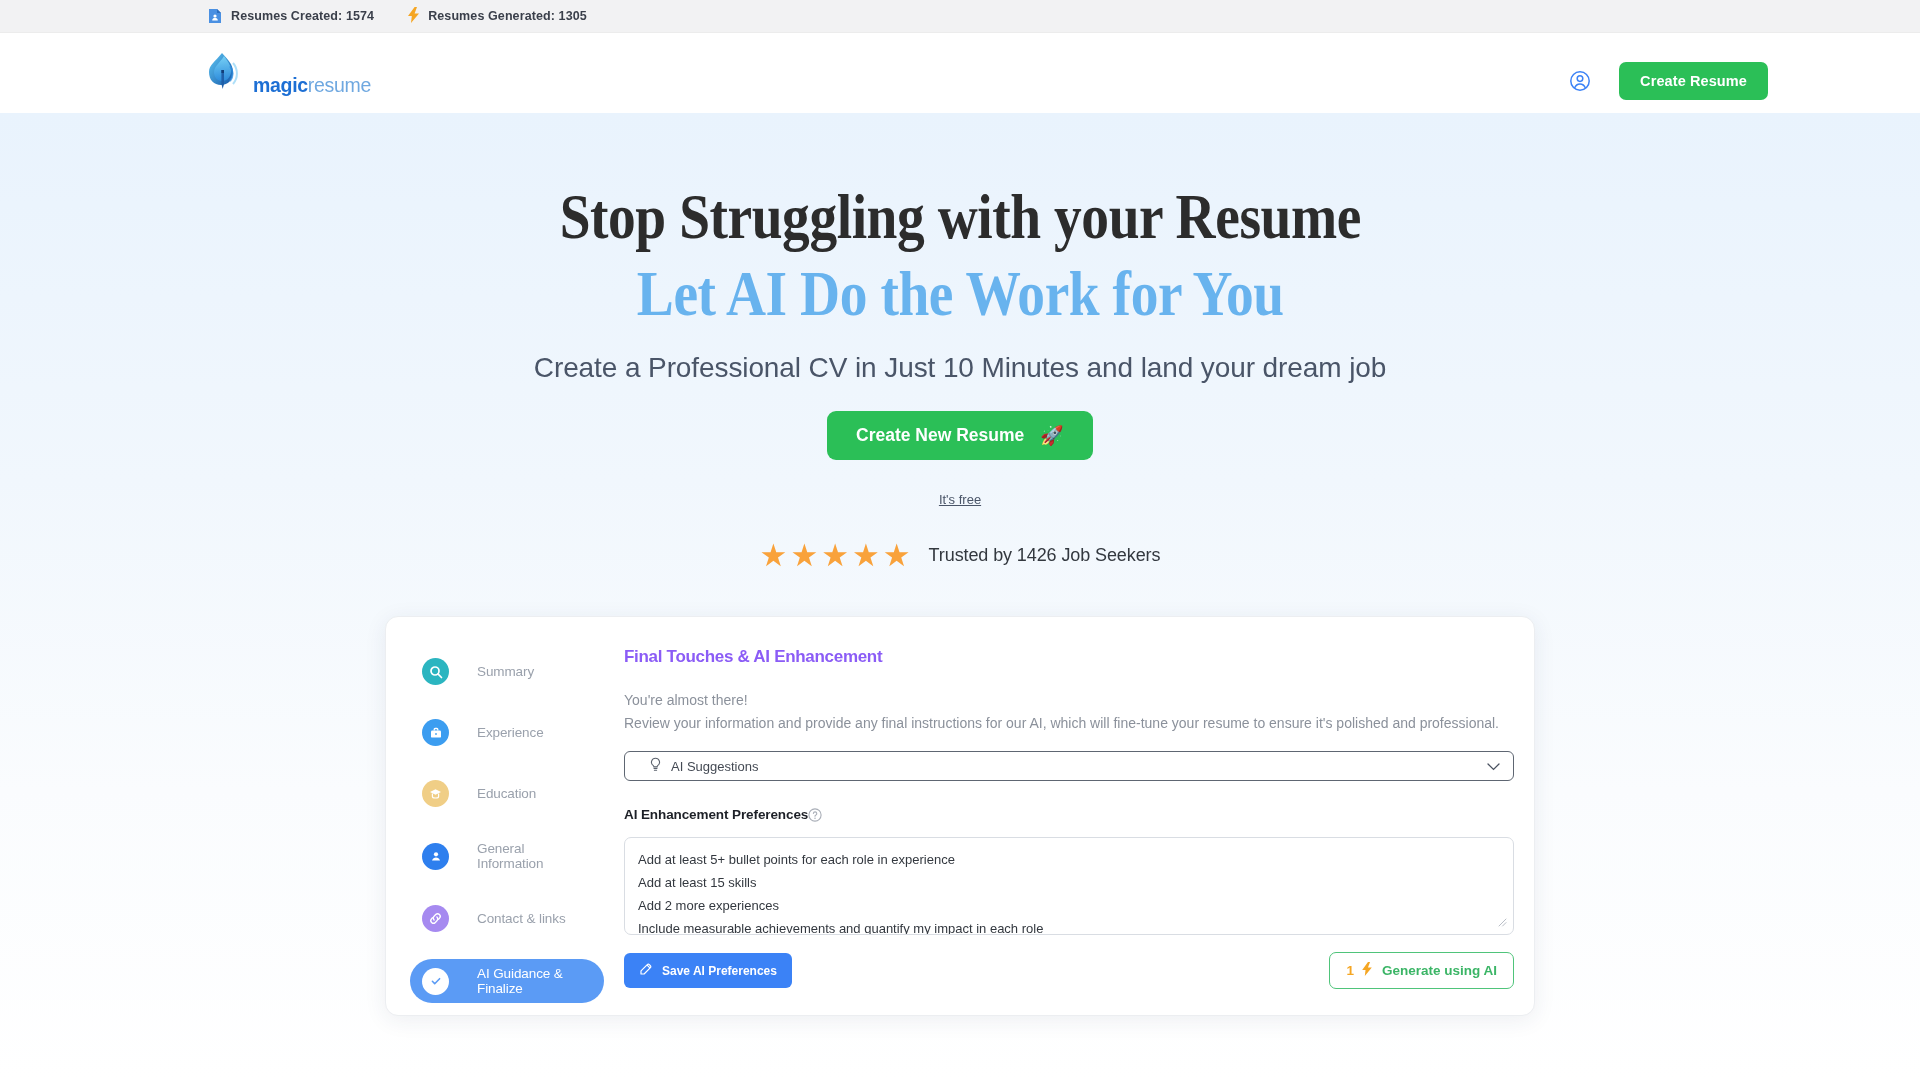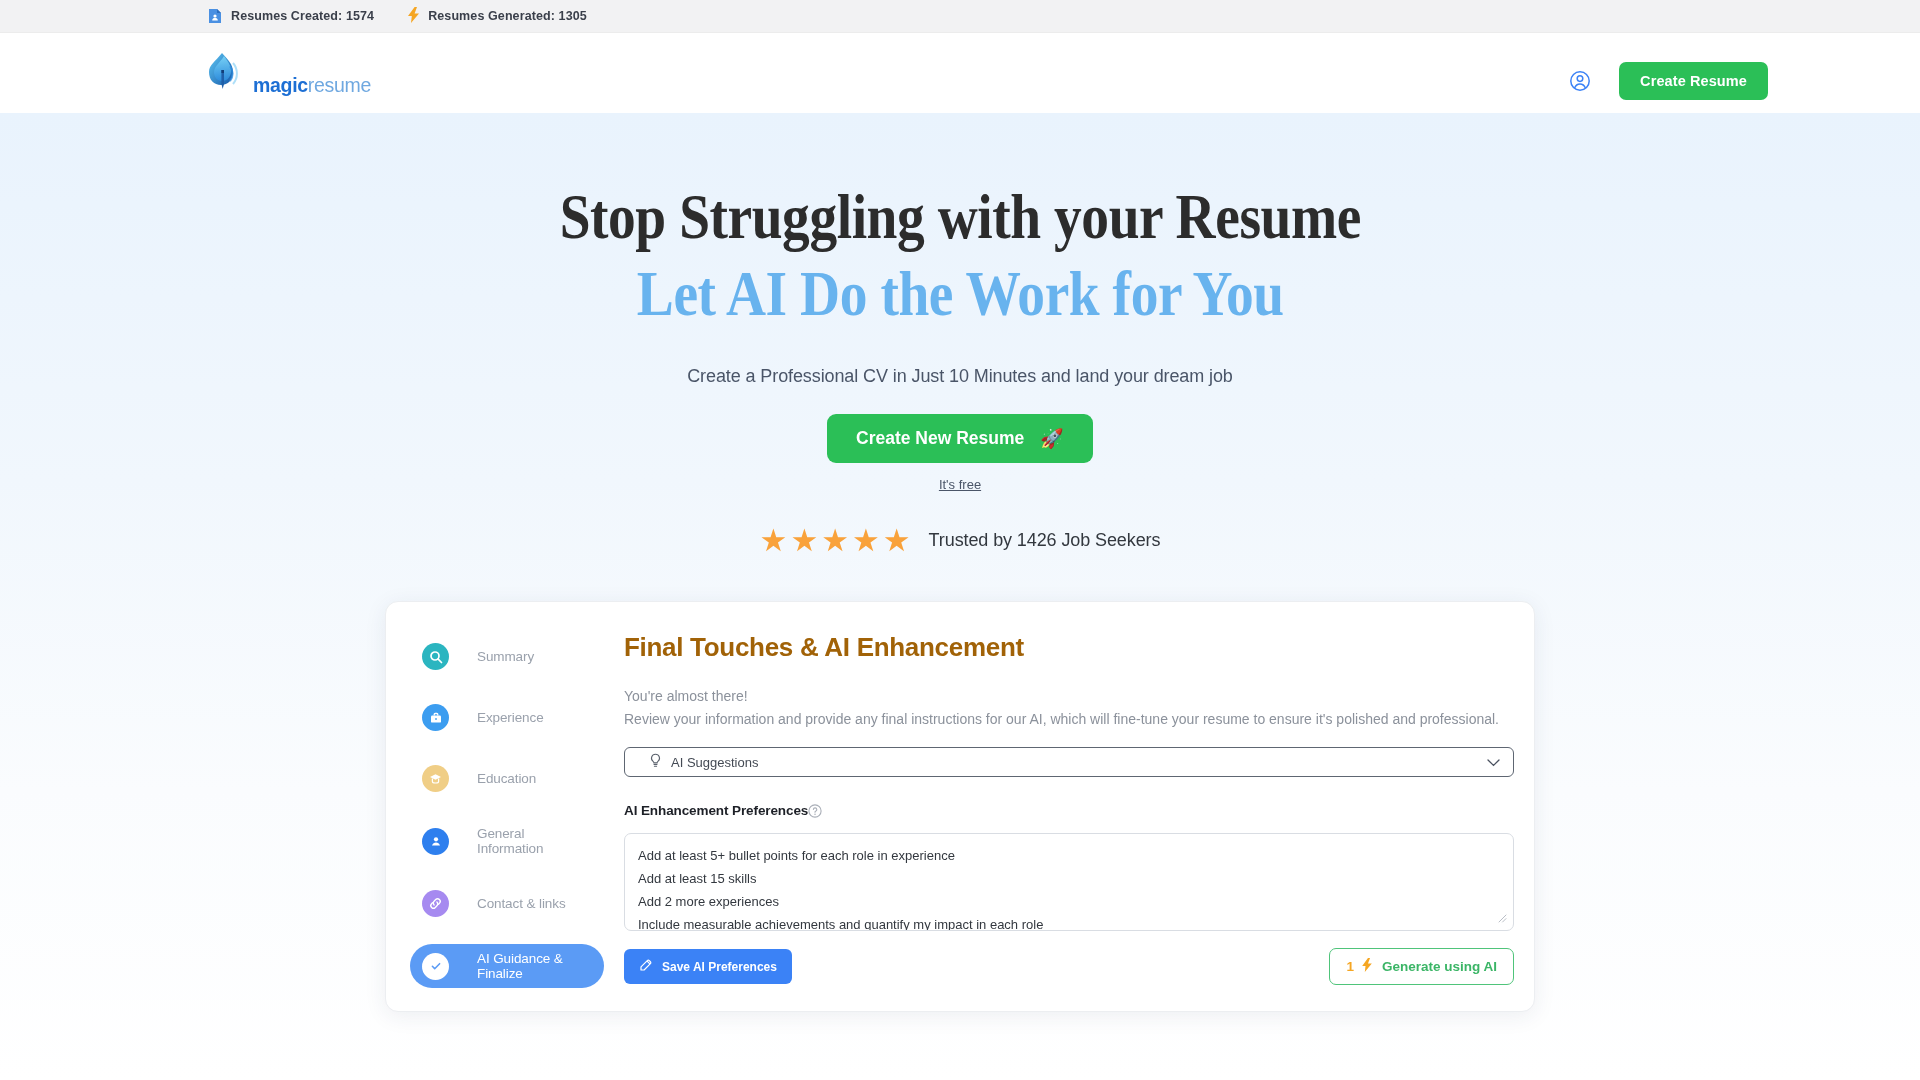--- a/index.html
+++ b/index.html
@@ -55,33 +55,33 @@
     font-family: "Liberation Serif", serif;
     font-weight: 700;
     font-size: 63px;
     line-height: 1.0;
     text-align: center;
     transform: scaleX(0.88);
   }
   .headline .l1 { color: #2C2C2C; display: block; letter-spacing: -.5px; }
   .headline .l2 { color: #68B3EE; display: block; margin-top: 14px; letter-spacing: -.5px; }
   .subtitle {
-    margin-top: 40px;
-    font-size: 18px; color: #4A5568; font-weight: 400; letter-spacing: -.1px;
+    margin-top: 26px;
+    font-size: 28px; color: #4A5568; font-weight: 400; letter-spacing: -.1px;
   }
   .btn-create-new {
     margin-top: 27px;
     background: #2BBF57; color: #fff; border: none; border-radius: 9px;
     font-family: inherit; font-size: 17.5px; font-weight: 600;
     padding: 14px 29px; cursor: pointer;
     display: inline-flex; align-items: center; gap: 16px;
   }
   .rocket { font-size: 19px; line-height: 1; }
   .its-free {
-    margin-top: 14px; font-size: 13px; color: #4A5568;
+    margin-top: 32px; font-size: 13px; color: #4A5568;
     text-decoration: underline; cursor: pointer;
   }
   .trust-row { margin-top: 33px; display: flex; align-items: center; gap: 18px; }
   .stars { display: flex; gap: 3px; }
   .star { color: #F9A23B; font-size: 31px; line-height: 1; }
   .trust-text { font-size: 18px; color: #33383F; letter-spacing: -.1px; }
 
   
   .card {
     margin-top: 45px;
@@ -95,21 +95,21 @@
   .step { display: flex; align-items: center; gap: 28px; padding: 7px 12px; border-radius: 22px; cursor: pointer; }
   .step.active { background: #5B9BF5; }
   .step-icon {
     width: 27px; height: 27px; border-radius: 50%;
     display: flex; align-items: center; justify-content: center; flex: 0 0 27px;
   }
   .step-label { font-size: 13.5px; color: #9AA1AC; letter-spacing: -.1px; }
   .step.active .step-label { color: #ffffff; font-weight: 500; }
 
   .panel { flex: 1; padding: 4px 20px 26px 20px; }
-  .panel-title { font-size: 26px; font-weight: 700; color: #a16207; letter-spacing: -.3px; }
+  .panel-title { font-size: 17px; font-weight: 700; color: #8b5cf6; letter-spacing: -.3px; }
   .panel-desc { margin-top: 22px; font-size: 14px; color: #8B919B; line-height: 1.62; max-width: 900px; }
 
   .select-wrap {
     margin-top: 17px; position: relative;
     height: 30px; border: 1px solid #5E6672; border-radius: 6px;
     display: flex; align-items: center; padding: 0 24px; gap: 9px;
     cursor: pointer; background: #fff;
   }
   .select-value { font-size: 13px; color: #444A54; }
   .chev { position: absolute; right: 13px; top: 50%; transform: translateY(-50%); display:block; }

